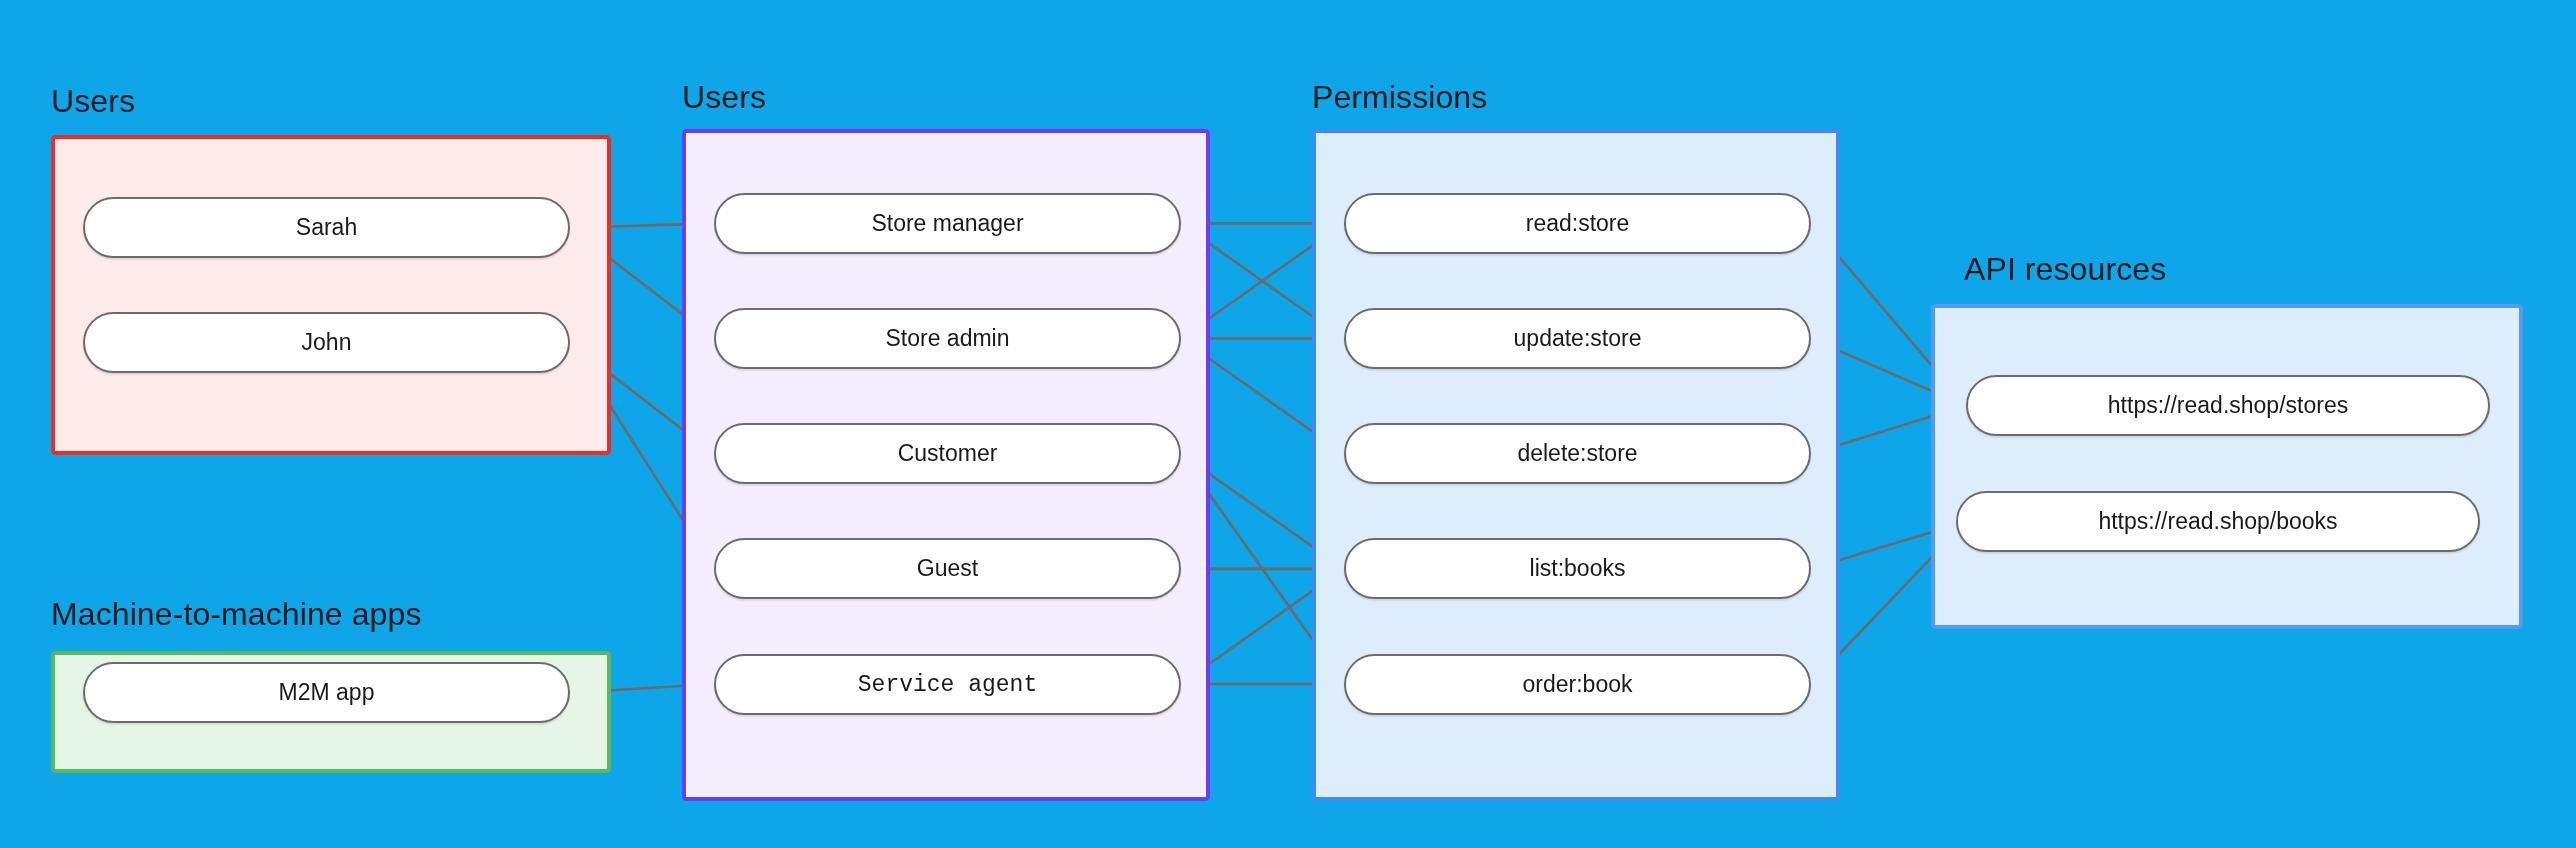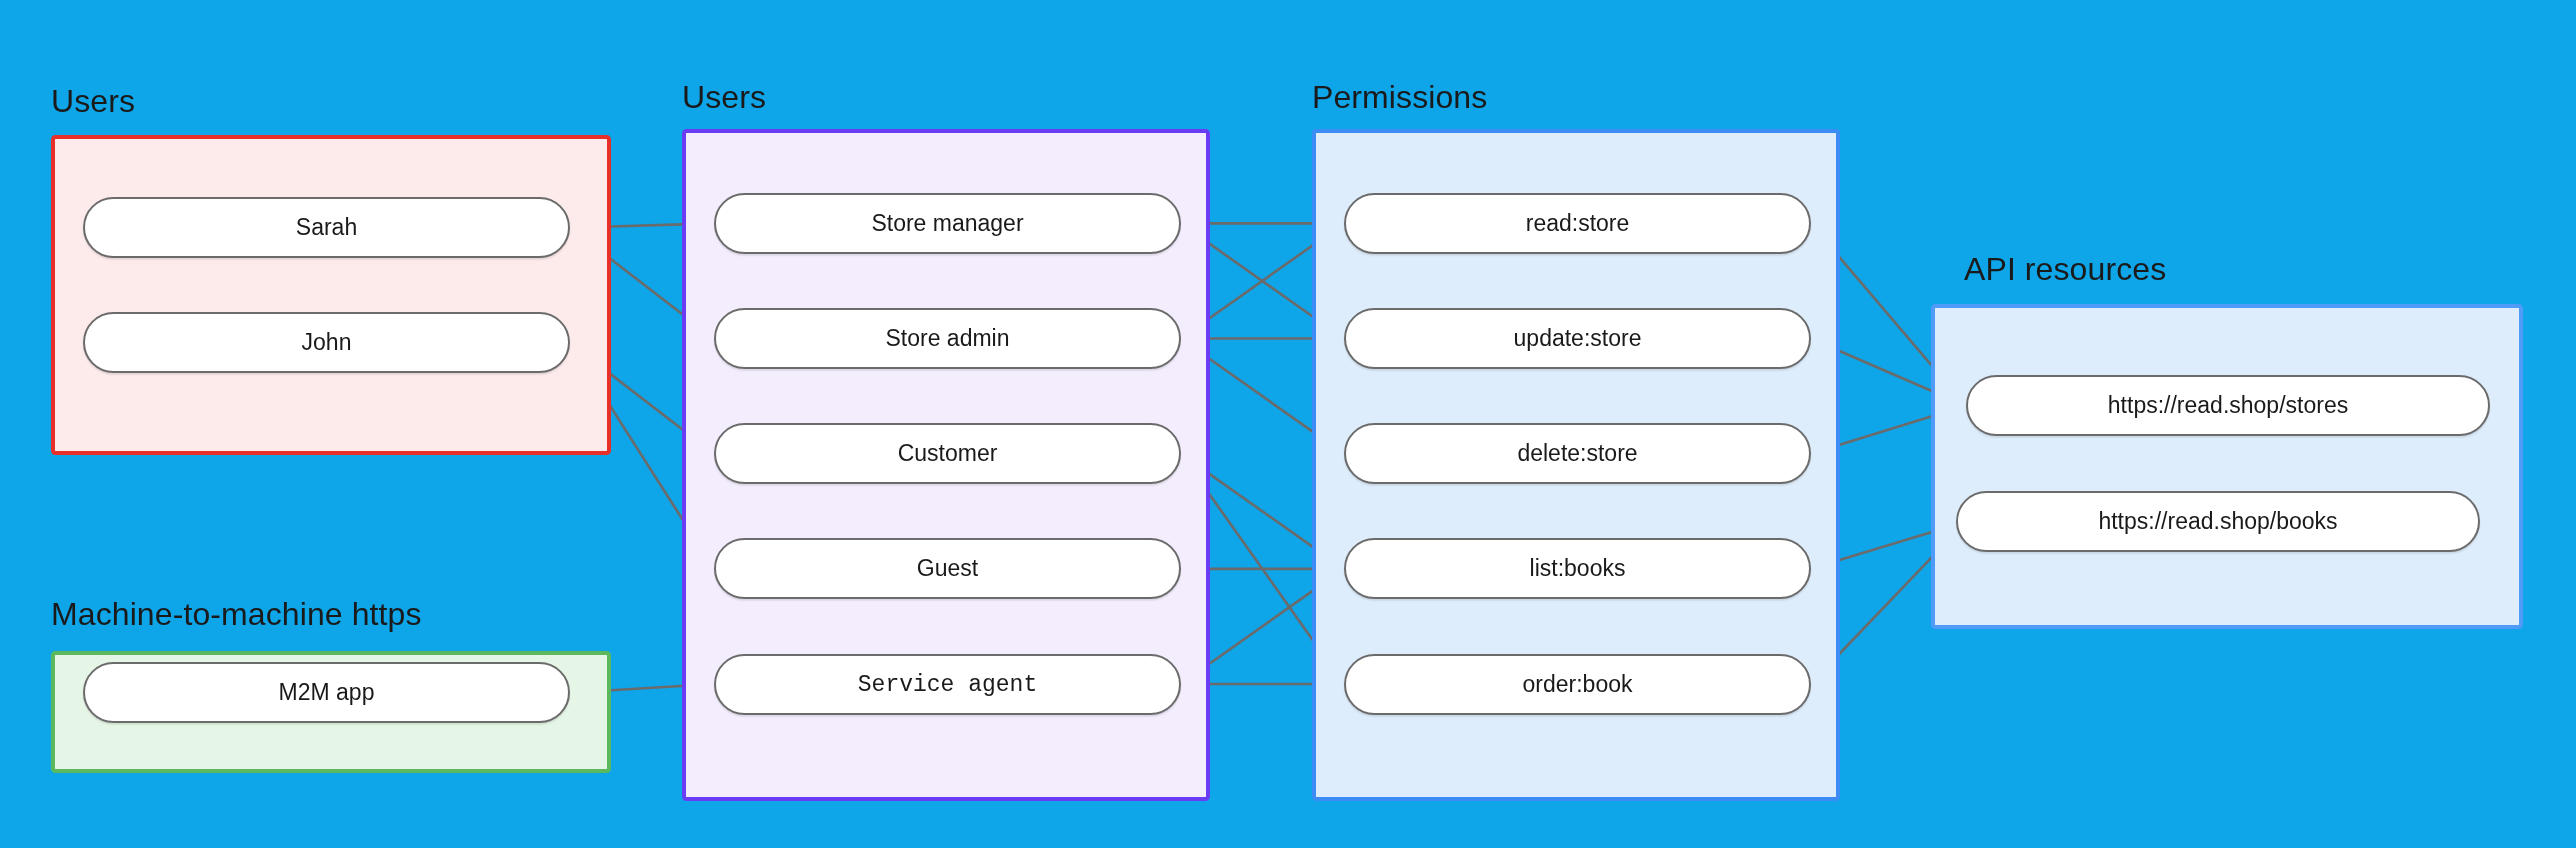--- a/index.html
+++ b/index.html
@@ -104,21 +104,21 @@
       <circle cx="2253" cy="465" r="9" fill="#6b6b6b"></circle>
       <line x1="2075" y1="652" x2="2253" y2="598" stroke="#6b6b6b" stroke-width="3"></line>
       <circle cx="2253" cy="598" r="9" fill="#6b6b6b"></circle>
       <line x1="2075" y1="784" x2="2253" y2="598" stroke="#6b6b6b" stroke-width="3"></line>
       <circle cx="2253" cy="598" r="9" fill="#6b6b6b"></circle>
     </svg>
 
   <div id="groups">
       <div class="group-label" style="left: 51px; top: 83px;">Users</div>
       <div class="group-box group-users" style="left: 51px; top: 135px; width: 560px; height: 320px; border-color: rgb(232, 48, 42); background: rgb(253, 234, 234);"></div>
-      <div class="group-label" style="left: 51px; top: 596px;">Machine-to-machine https</div>
+      <div class="group-label" style="left: 51px; top: 596px;">Machine-to-machine apps</div>
       <div class="group-box group-m2m" style="left: 51px; top: 651px; width: 560px; height: 122px; border-color: rgb(92, 184, 92); background: rgb(230, 246, 230);"></div>
       <div class="group-label" style="left: 682px; top: 79px;">Users</div>
       <div class="group-box group-roles" style="left: 682px; top: 129px; width: 528px; height: 672px; border-color: rgb(106, 61, 245); background: rgb(243, 237, 253);"></div>
       <div class="group-label" style="left: 1312px; top: 79px;">Permissions</div>
       <div class="group-box group-perms" style="left: 1312px; top: 129px; width: 528px; height: 672px; border-color: rgb(61, 139, 245); background: rgb(222, 237, 252);"></div>
       <div class="group-label" style="left: 1943px; top: 251px; margin-left: 21px;">API resources</div>
       <div class="group-box group-api" style="left: 1931px; top: 304px; width: 592px; height: 325px; border-color: rgb(79, 155, 247); background: rgb(222, 237, 252);"></div>
     </div>
   <div id="nodes">
       <div class="node" style="left: 83px; top: 197px; width: 487px; height: 61px;">Sarah</div>

